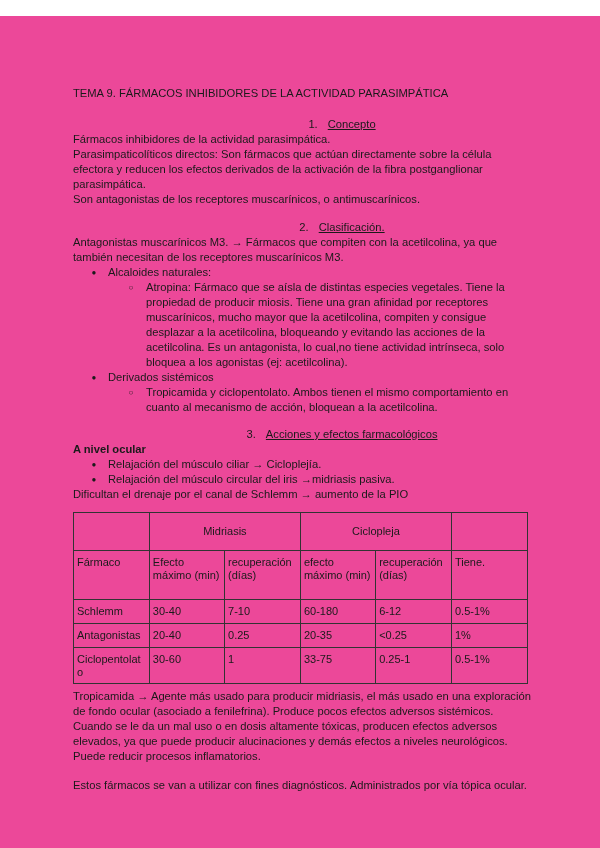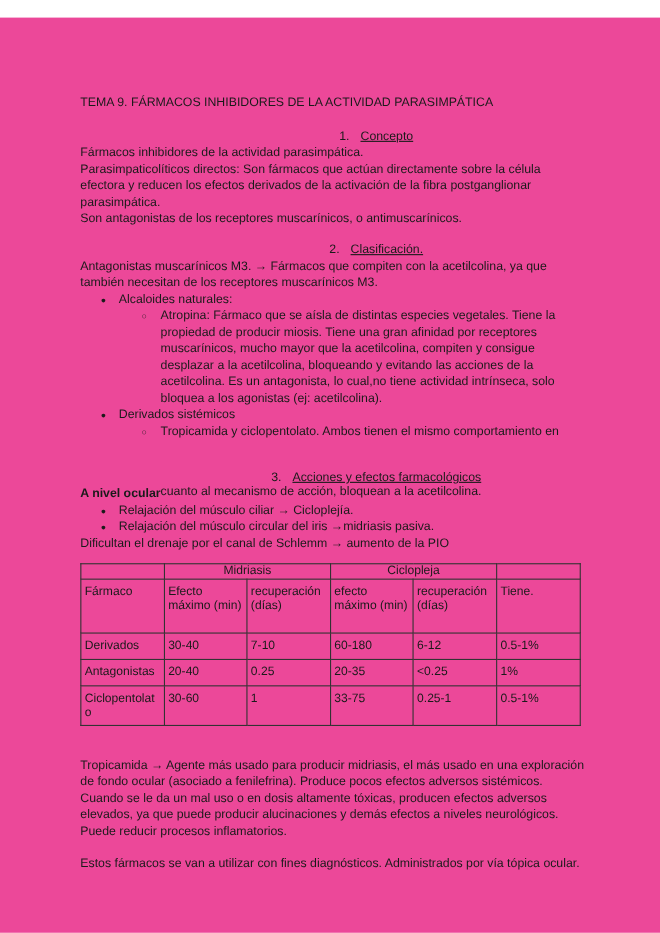--- a/index.html
+++ b/index.html
@@ -8,21 +8,21 @@
   .page { position: absolute; left: 0; top: 16px; width: 600px; height: 848px; background: #ec4899; }
   .line { position: absolute; left: 73px; white-space: nowrap; line-height: 15px; }
   .center { position: absolute; left: 0; width: 596px; text-align: center; line-height: 15px; margin-left: 44px; }
   .center .num { margin-right: 10px; }
   .center .ttl { text-decoration: underline; }
   .bold { font-weight: bold; }
   .bullet { position: absolute; width: 10px; text-align: center; line-height: 15px; }
   table.tbl { position: absolute; left: 73px; top: 496px; width: 455px; border-collapse: collapse;
               font-size: 11px; color: #1a1a1a; }
   table.tbl td { border: 1px solid #333; vertical-align: top; padding: 5px 3px 3px 3px; line-height: 13px; }
-  table.tbl td.hdr { text-align: center; vertical-align: middle; padding: 0 3px; }
+  table.tbl td.hdr { text-align: center; vertical-align: middle; padding: 12px 3px; }
   .c1 { width: 69px; } .c2 { width: 69px; } .c3 { width: 69px; }
   .c4 { width: 69px; } .c5 { width: 69px; } .c6 { width: 70px; }
 </style>
 </head>
 <body>
 
 <div class="page">
 
   <div class="line" style="top:70px;">TEMA 9. FÁRMACOS INHIBIDORES DE LA ACTIVIDAD PARASIMPÁTICA</div>
 
@@ -50,21 +50,21 @@
   <div class="line" style="left:146px; top:294px;">muscarínicos, mucho mayor que la acetilcolina, compiten y consigue</div>
   <div class="line" style="left:146px; top:309px;">desplazar a la acetilcolina, bloqueando y evitando las acciones de la</div>
   <div class="line" style="left:146px; top:324px;">acetilcolina. Es un antagonista, lo cual,no tiene actividad intrínseca, solo</div>
   <div class="line" style="left:146px; top:339px;">bloquea a los agonistas (ej: acetilcolina).</div>
 
   <span class="bullet" style="left:89px; top:354px; font-size:8px;">●</span>
   <div class="line" style="left:108px; top:354px;">Derivados sistémicos</div>
 
   <span class="bullet" style="left:126px; top:369px; font-size:8px;">○</span>
   <div class="line" style="left:146px; top:369px;">Tropicamida y ciclopentolato. Ambos tienen el mismo comportamiento en</div>
-  <div class="line" style="left:146px; top:384px;margin-top:40px;">cuanto al mecanismo de acción, bloquean a la acetilcolina.</div>
+  <div class="line" style="left:146px; top:384px;">cuanto al mecanismo de acción, bloquean a la acetilcolina.</div>
 
   <div class="center" style="top:411px;">
     <span class="num">3.</span><span class="ttl">Acciones y efectos farmacológicos</span>
   </div>
   <div class="line bold" style="top:426px;">A nivel ocular</div>
 
   <span class="bullet" style="left:89px; top:441px; font-size:8px;">●</span>
   <div class="line" style="left:108px; top:441px;">Relajación del músculo ciliar → Cicloplejía.</div>
   <span class="bullet" style="left:89px; top:456px; font-size:8px;">●</span>
   <div class="line" style="left:108px; top:456px;">Relajación del músculo circular del iris →midriasis pasiva.</div>
@@ -80,21 +80,21 @@
     </tr>
     <tr style="height:49px;">
       <td class="c1">Fármaco</td>
       <td class="c2">Efecto máximo (min)</td>
       <td class="c3">recuperación (días)</td>
       <td class="c4">efecto máximo (min)</td>
       <td class="c5">recuperación (días)</td>
       <td class="c6">Tiene.</td>
     </tr>
     <tr style="height:24px;">
-      <td>Derivados</td>
+      <td>Schlemm</td>
       <td>30-40</td>
       <td>7-10</td>
       <td>60-180</td>
       <td>6-12</td>
       <td>0.5-1%</td>
     </tr>
     <tr style="height:24px;">
       <td>Antagonistas</td>
       <td>20-40</td>
       <td>0.25</td>

